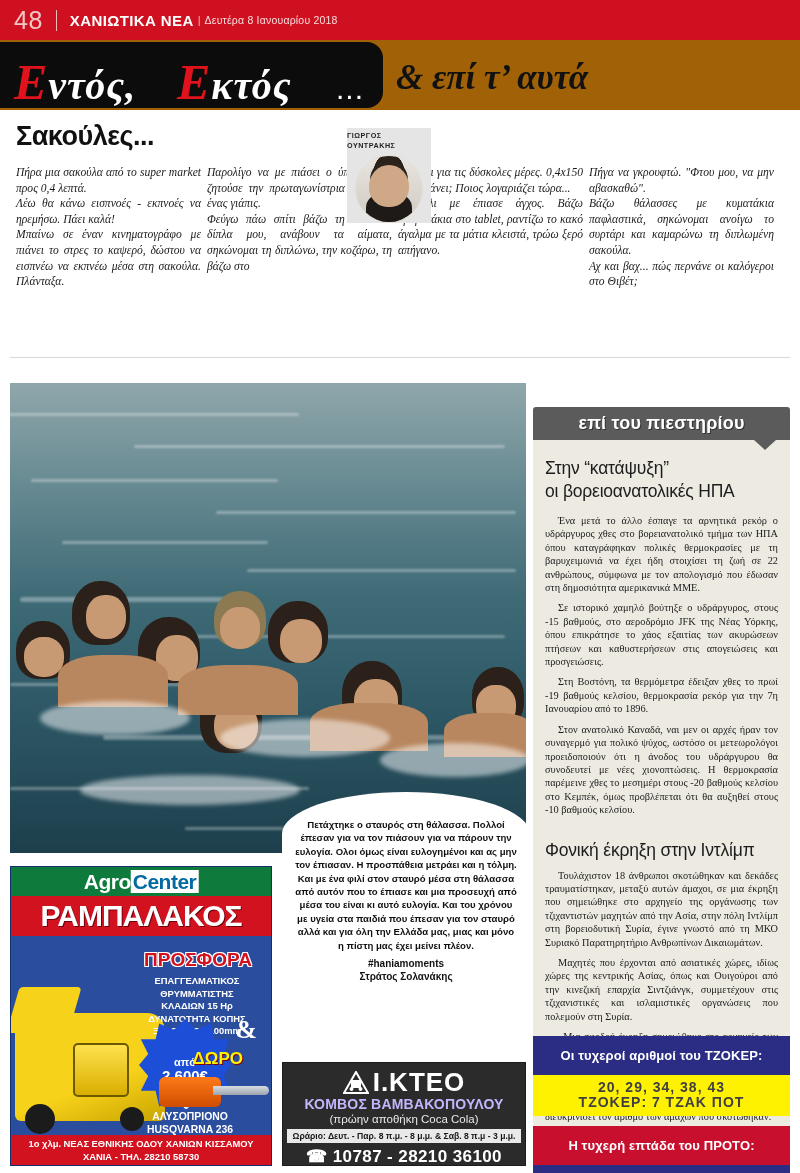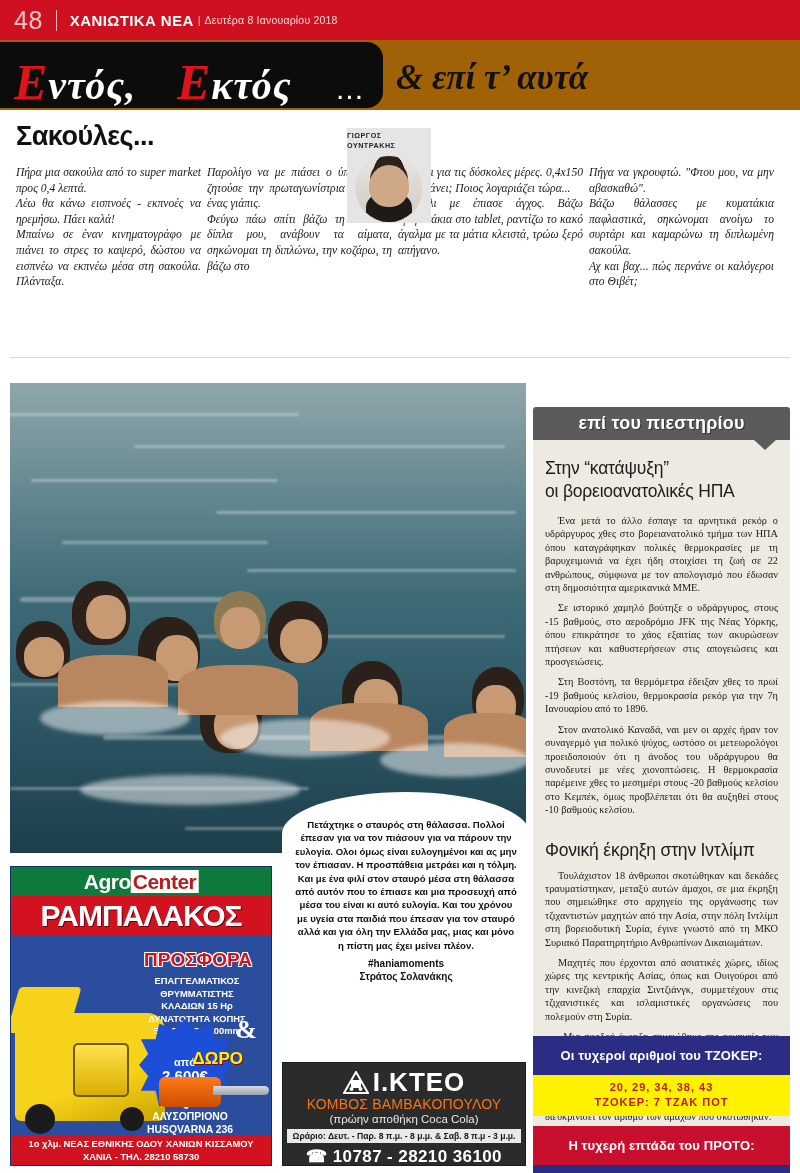--- a/index.html
+++ b/index.html
@@ -167,21 +167,21 @@
 
   
   .lotto { position: absolute; left: 533px; top: 1036px; width: 257px; }
   .lotto-head {
     height: 39px; display: flex; align-items: center; justify-content: center;
     color: #ffffff; font-weight: bold; font-size: 13px; letter-spacing: .1px;
   }
   .joker-head { background: #2b2d84; }
   .joker-body {
     background: #fff200; padding: 5px 0 6px; text-align: center;
-    color: #b91c1c; font-weight: bold; font-size: 11px; line-height: 15px;
+    color: #404040; font-weight: bold; font-size: 14px; line-height: 15px;
     letter-spacing: 1px;
   }
   .proto-wrap { margin-top: 10px; }
   .proto-head { background: #c8102e; }
   .proto-body {
     background: #2b2d84; padding: 5px 0 6px; text-align: center;
     color: #ffffff; font-weight: bold; font-size: 12.4px; line-height: 16px;
   }
   .proto-digits { letter-spacing: 8px; margin-top: 20px; }
   .proto-jackpot { letter-spacing: 4px; font-size: 11.5px; }
@@ -190,21 +190,21 @@
   .agro {
     position: absolute; left: 10px; top: 866px; width: 262px; height: 300px;
     background: #2b4d9e; overflow: hidden; border: 1px solid #12306e;
   }
   .agro-top { height: 29px; background: #0e7a3c; position: relative; }
   .agro-logo {
     position: absolute; left: 50%; top: 50%; transform: translate(-50%,-50%);
     white-space: nowrap; font-weight: bold; font-size: 21px; letter-spacing: -.5px;
   }
   .agro-logo .a { color: #ffffff; }
-  .agro-logo .b { color: #b91c1c; background: #ffffff; padding: 0 2px; }
+  .agro-logo .b { color: #0369a1; background: #ffffff; padding: 0 2px; }
   .agro-name {
     height: 40px; background: #d31220; display: flex; align-items: center; justify-content: center;
     color: #ffffff; font-weight: bold; font-size: 30px; letter-spacing: -1px;
     text-shadow: 1px 1px 0 #6d0009;
   }
   .agro-offer {
     position: absolute; right: 8px; top: 82px; width: 130px; text-align: center;
     color: #d31220; font-weight: bold; font-size: 19px;
     text-shadow: 1px 1px 0 #ffffff, -1px -1px 0 #ffffff, 1px -1px 0 #fff, -1px 1px 0 #fff;
   }
@@ -272,21 +272,21 @@
     position: absolute; left: 282px; top: 1062px; width: 244px; height: 104px;
     background: #2b2b2b; border: 1px solid #1c1c1c; overflow: hidden;
   }
   .kteo-title {
     display: flex; align-items: center; justify-content: center; gap: 4px;
     padding-top: 4px; color: #ffffff; font-weight: bold; font-size: 26px;
     letter-spacing: 1px;
   }
   .kteo-tri { width: 26px; height: 23px; }
   .kteo-sub {
-    text-align: center; color: #f97316; font-weight: normal; font-size: 14px;
+    text-align: center; color: #c4b5fd; font-weight: bold; font-size: 14px;
     letter-spacing: .2px; margin-top: -2px;
   }
   .kteo-sub2 { text-align: center; color: #e9e9e9; font-size: 11.5px; margin-top: 1px; }
   .kteo-hours {
     margin: 4px 4px 0; background: #e9e9e9; color: #161616;
     text-align: center; font-weight: bold; font-size: 8.6px; padding: 2px 0;
   }
   .kteo-phone {
     text-align: center; color: #ffffff; font-weight: bold; font-size: 17px;
     margin-top: 3px; letter-spacing: .4px;

